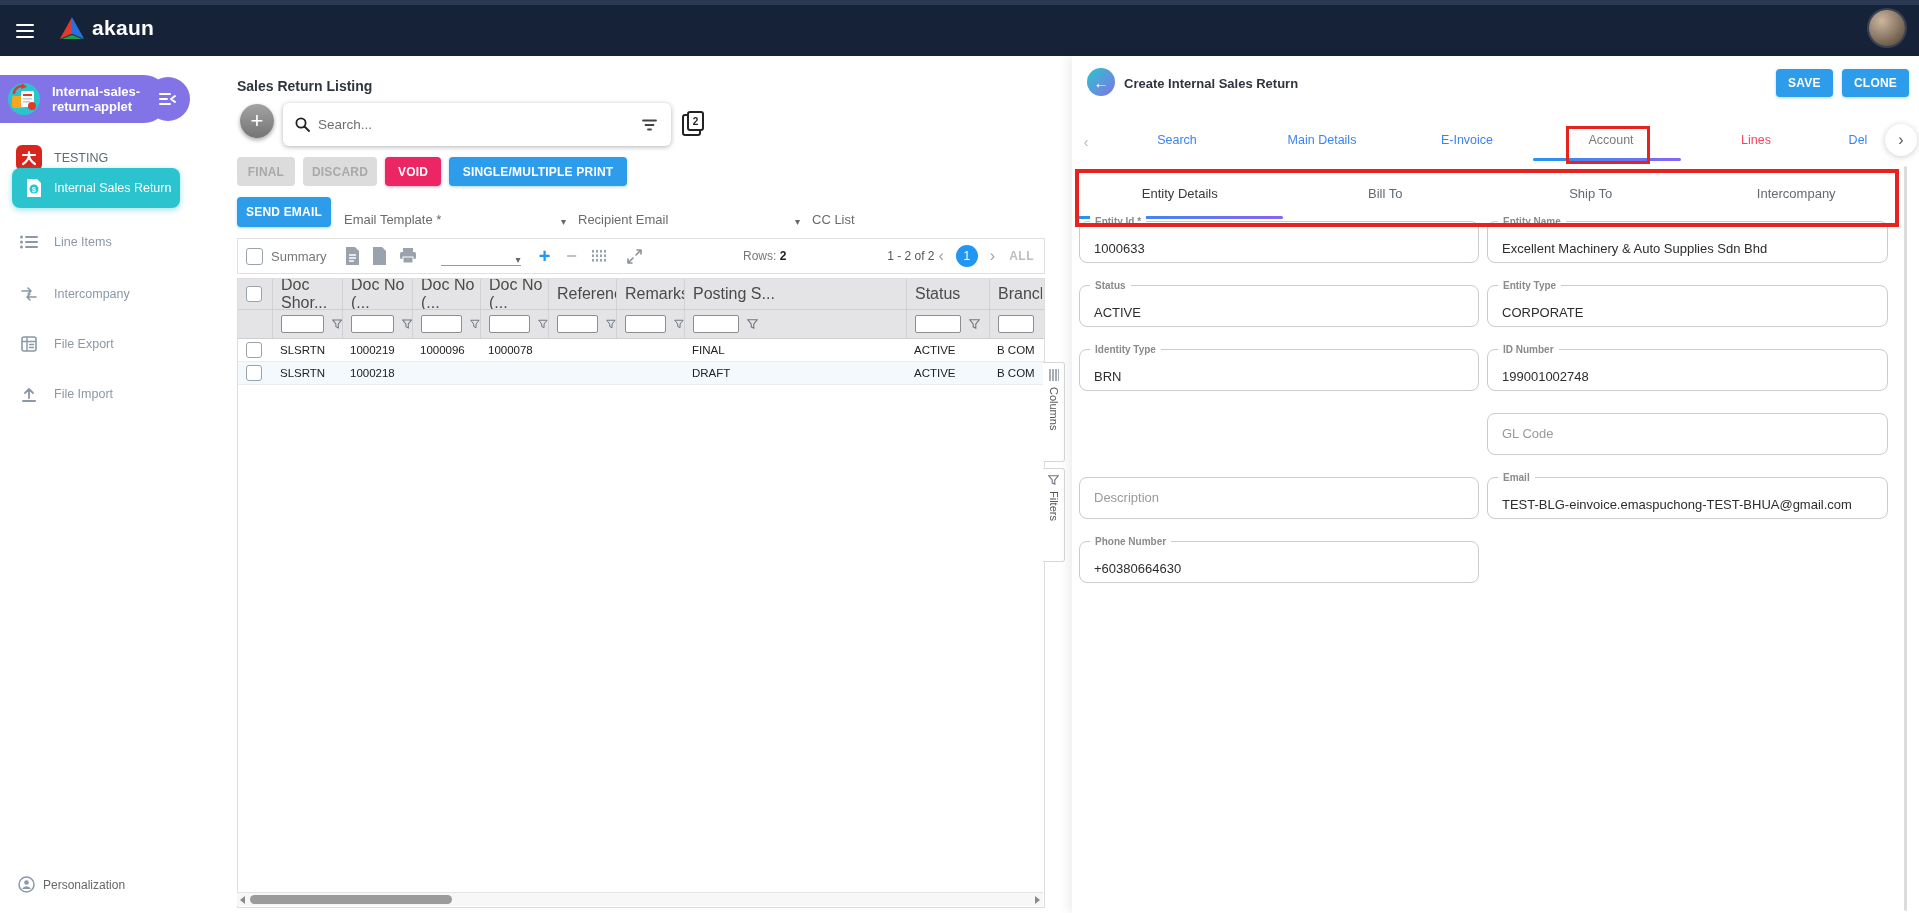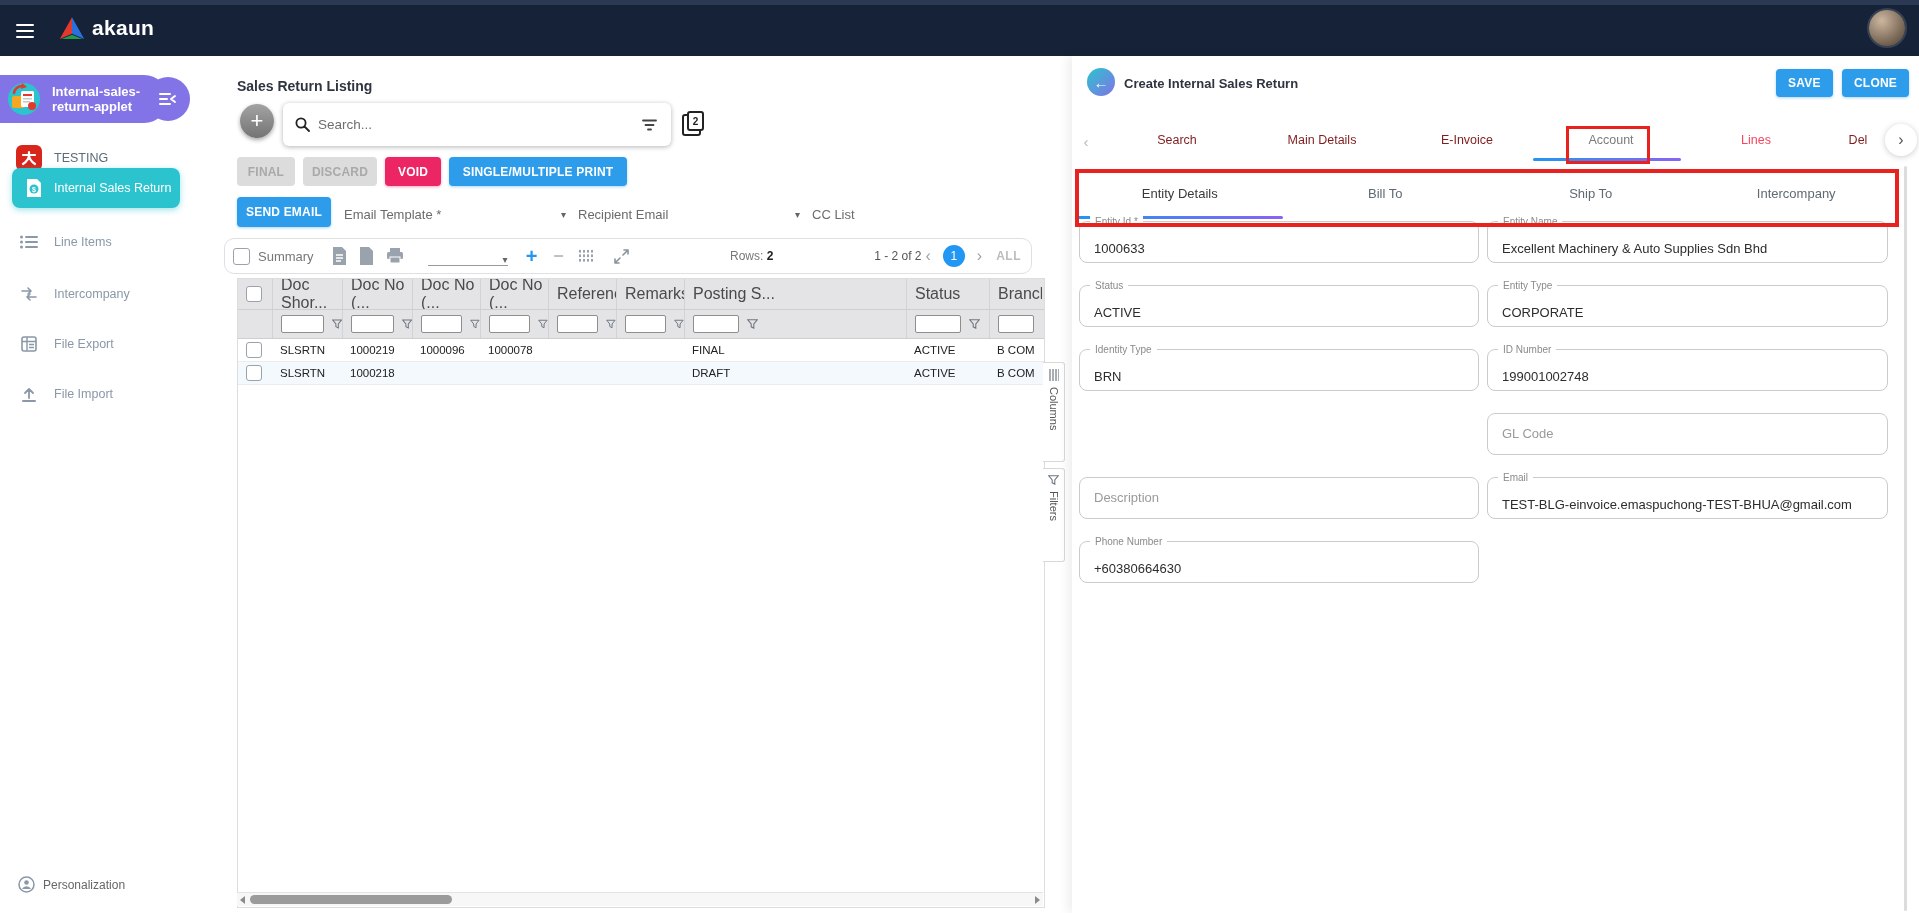--- a/index.html
+++ b/index.html
@@ -34,25 +34,25 @@
   .search-box{left:87px;top:47px;width:388px;height:43px;background:#fff;border-radius:6px;box-shadow:0 1px 5px rgba(0,0,0,.3);display:flex;align-items:center;}
   .search-box .s-text{margin-left:8px;font-size:13.5px;color:#6f6f6f;flex:1;}
   .copy2{left:486px;top:55px;width:22px;height:24px;}
   .copy2 .back{position:absolute;left:0;top:3px;width:15px;height:18px;border:2px solid #222;border-radius:3px;}
   .copy2 .front{position:absolute;left:5px;top:0;width:13px;height:16px;border:2px solid #222;border-radius:3px;background:#fff;
                 font-size:10px;font-weight:bold;color:#222;display:flex;align-items:center;justify-content:center;}
   .btn{display:flex;align-items:center;justify-content:center;border-radius:4px;font-weight:bold;font-size:12px;letter-spacing:.2px;}
   .btn-gray{background:#dcdcdc;color:#a9a9a9;}
   .btn-pink{background:#ec2565;color:#fff;box-shadow:0 1px 3px rgba(236,37,101,.4);}
   .btn-blue{background:#2d9cea;color:#fff;box-shadow:0 1px 3px rgba(45,156,234,.4);}
-  .uline-field{border-bottom:6px solid #14b8a6;display:flex;align-items:center;justify-content:space-between;height:26px;
+  .uline-field{border-bottom:6px solid #14b8a6;display:flex;align-items:flex-end;justify-content:space-between;height:26px;
                font-size:13px;color:#6b6b6b;padding-bottom:20px;}
   .caret{color:#666;font-size:10px;}
   
-  .toolbar{left:28px;top:182px;width:806px;height:34px;border:1px solid #e0e0e0;border-radius:10px;display:flex;align-items:center;background:#fff;}
+  .toolbar{left:41px;top:182px;width:806px;height:34px;border:1px solid #e0e0e0;border-radius:0;display:flex;align-items:center;background:#fff;}
   .cbx{width:15px;height:15px;border:1.6px solid #9aa3ad;border-radius:3px;background:#fff;}
   .tb-label{font-size:13px;color:#777;margin:0 12px 0 8px;}
   .tb-ic{margin:0 6px;display:flex;align-items:center;}
   .tb-select{width:80px;border-bottom:1px solid #9a9a9a;height:18px;margin:0 10px 0 18px;display:flex;justify-content:flex-end;align-items:flex-end;}
   .rows-info{position:absolute;left:505px;font-size:12px;color:#777;}
   .rows-info b{color:#222;}
   .pagination{position:absolute;right:10px;display:flex;align-items:center;font-size:12px;color:#555;}
   .page-circle{width:22px;height:22px;border-radius:50%;background:#2196f3;color:#fff;display:flex;align-items:center;justify-content:center;margin:0 8px;font-size:12px;}
   .pg-ch{color:#9aa3ad;font-size:16px;margin:0 4px;}
   .pg-all{color:#bdbdbd;font-weight:bold;margin-left:10px;letter-spacing:.5px;}
@@ -83,32 +83,32 @@
   .harrow{position:absolute;top:3px;width:0;height:0;border-top:4px solid transparent;border-bottom:4px solid transparent;}
   .harrow.left{left:3px;border-right:5px solid #8a8a8a;}
   .harrow.right{right:3px;border-left:5px solid #8a8a8a;}
   
   .detail{left:1072px;top:56px;width:847px;height:857px;background:#fff;box-shadow:-4px 0 10px rgba(0,0,0,.07);}
   .back-btn{left:15px;top:12px;width:28px;height:28px;border-radius:50%;background:linear-gradient(135deg,#2bc4ce,#8273e6);
             color:#fff;font-size:15px;display:flex;align-items:center;justify-content:center;}
   .d-title{left:52px;top:20px;font-size:13px;font-weight:bold;color:#2f3540;}
   .d-btn{height:28px;padding:0 12px;}
   .tabs-row{left:0;top:66px;width:847px;height:40px;}
-  .tab{position:absolute;top:11px;transform:translateX(-50%);font-size:12.5px;color:#7f1d1d;white-space:nowrap;}
+  .tab{position:absolute;top:11px;transform:translateX(-50%);font-size:12.5px;color:#3b82f6;white-space:nowrap;}
   .tab.red{color:#f7455a;}
   .tab-scroll-r{position:absolute;right:2px;top:2px;width:32px;height:32px;border-radius:50%;background:#fff;box-shadow:0 1px 6px rgba(0,0,0,.2);
                 display:flex;align-items:center;justify-content:center;color:#555;font-size:16px;}
   .grad-line{position:absolute;height:3px;background:linear-gradient(90deg,#2196f3,#8a63f4);border-radius:2px;}
   .subtabs{left:5px;top:110px;width:822px;height:54px;display:flex;}
   .subtab{flex:1;display:flex;align-items:center;justify-content:center;font-size:13px;color:#5f6a73;}
   .subtab.on{color:#3a3a3a;}
   .redbox{position:absolute;border:4px solid #e8221e;z-index:50;pointer-events:none;}
   .redbox.thin{border-width:3px;}
   .field{position:absolute;height:42px;border:1px solid #cbcbcb;border-radius:8px;background:#fff;box-sizing:border-box;}
-  .field .flabel{position:absolute;top:-6px;left:10px;background:#fff;padding:0 5px;font-size:10px;color:#8a8a8a;white-space:nowrap;}
+  .field .flabel{position:absolute;top:-6px;left:10px;background:#fff;padding:0 5px;font-size:10px;color:#8a8a8a;white-space:nowrap;font-weight:bold;}
   .field .fvalue{position:absolute;left:14px;top:19px;font-size:13px;color:#2d2d2d;white-space:nowrap;}
   .field .fplaceholder{position:absolute;left:14px;top:12px;font-size:13px;color:#9a9a9a;}
   .vscroll{left:832px;top:110px;width:3px;height:745px;background:#dcdcdc;border-radius:2px;}
 </style>
 </head>
 <body>
 
 <div class="screen">
 
   <div class="abs navbar">

